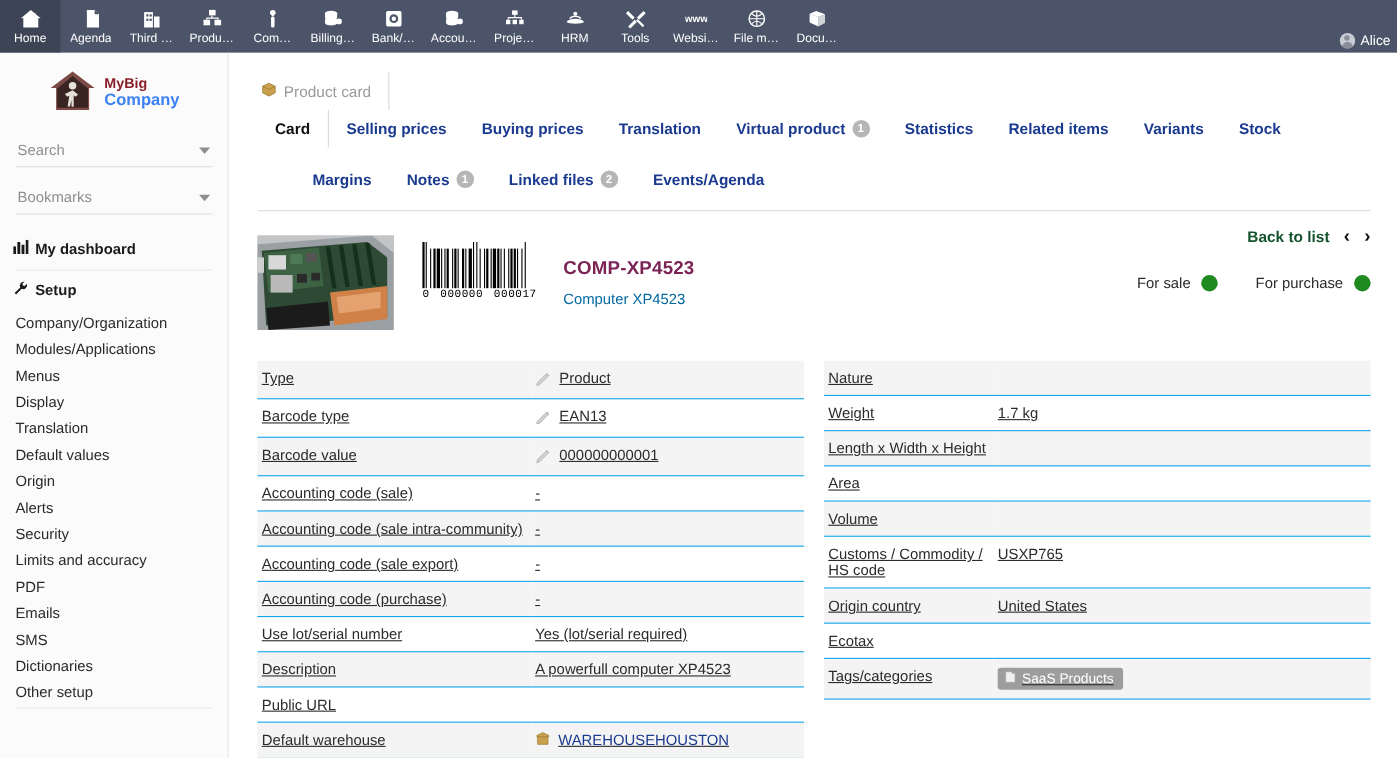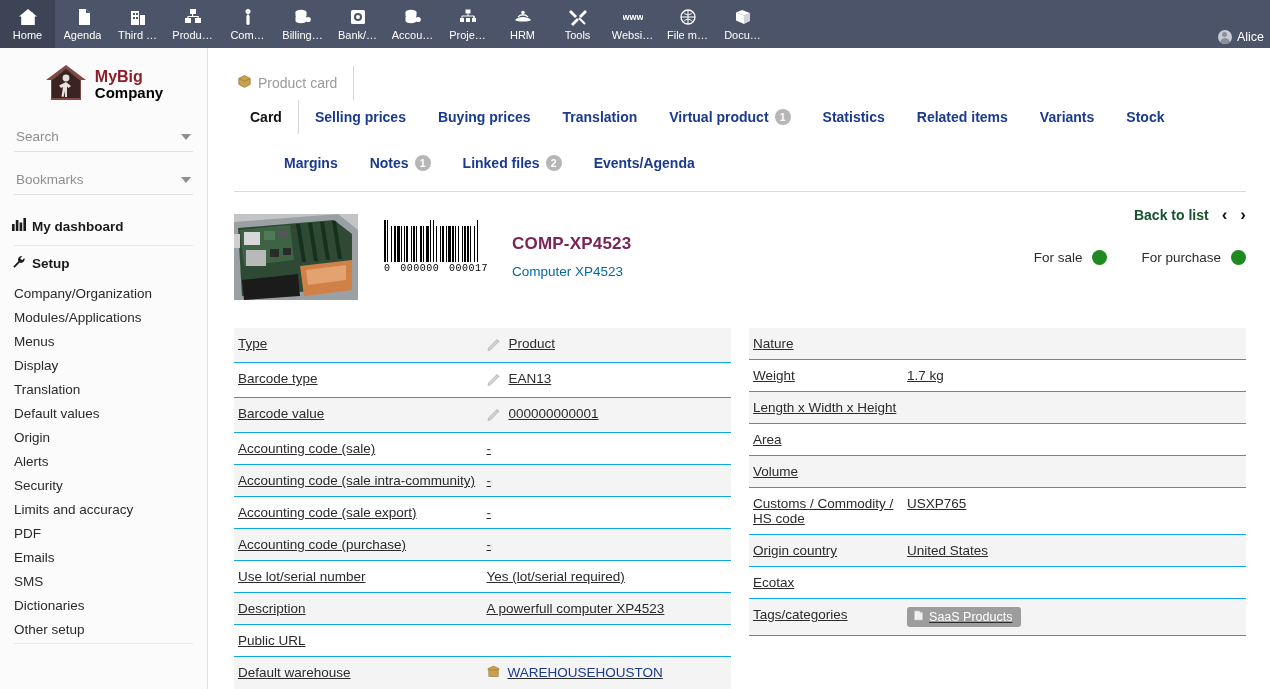--- a/index.html
+++ b/index.html
@@ -51,22 +51,22 @@
 
   
   .sidebar {
     position:absolute; top:48px; left:0; width:208px; height:641px;
     background:#fbfbfb; border-right:1px solid #e2e2e2;
     overflow:hidden;
   }
   .logo-wrap { padding:14px 0 16px; display:flex; justify-content:center; }
   .logo { display:flex; align-items:center; gap:7px; }
   .logo-txt { line-height:1.08; }
-  .logo-l1 { font-size:16px; font-weight:bold; color:#8a1f2b; }
-  .logo-l2 { font-size:15px; font-weight:bold; color:#000000; }
+  .logo-l1 { font-size:13px; font-weight:bold; color:#8a1f2b; }
+  .logo-l2 { font-size:15px; font-weight:bold; color:#3b82f6; }
 
   .sb-field {
     margin:0 14px; padding:6px 2px 7px;
     border-bottom:1px solid #e0e0e0;
     display:flex; align-items:center; justify-content:space-between;
     cursor:pointer;
   }
   .sb-field-lbl { color:#8e8e8e; font-size:13.5px; }
   .caret {
     width:0; height:0; border-left:5px solid transparent;

